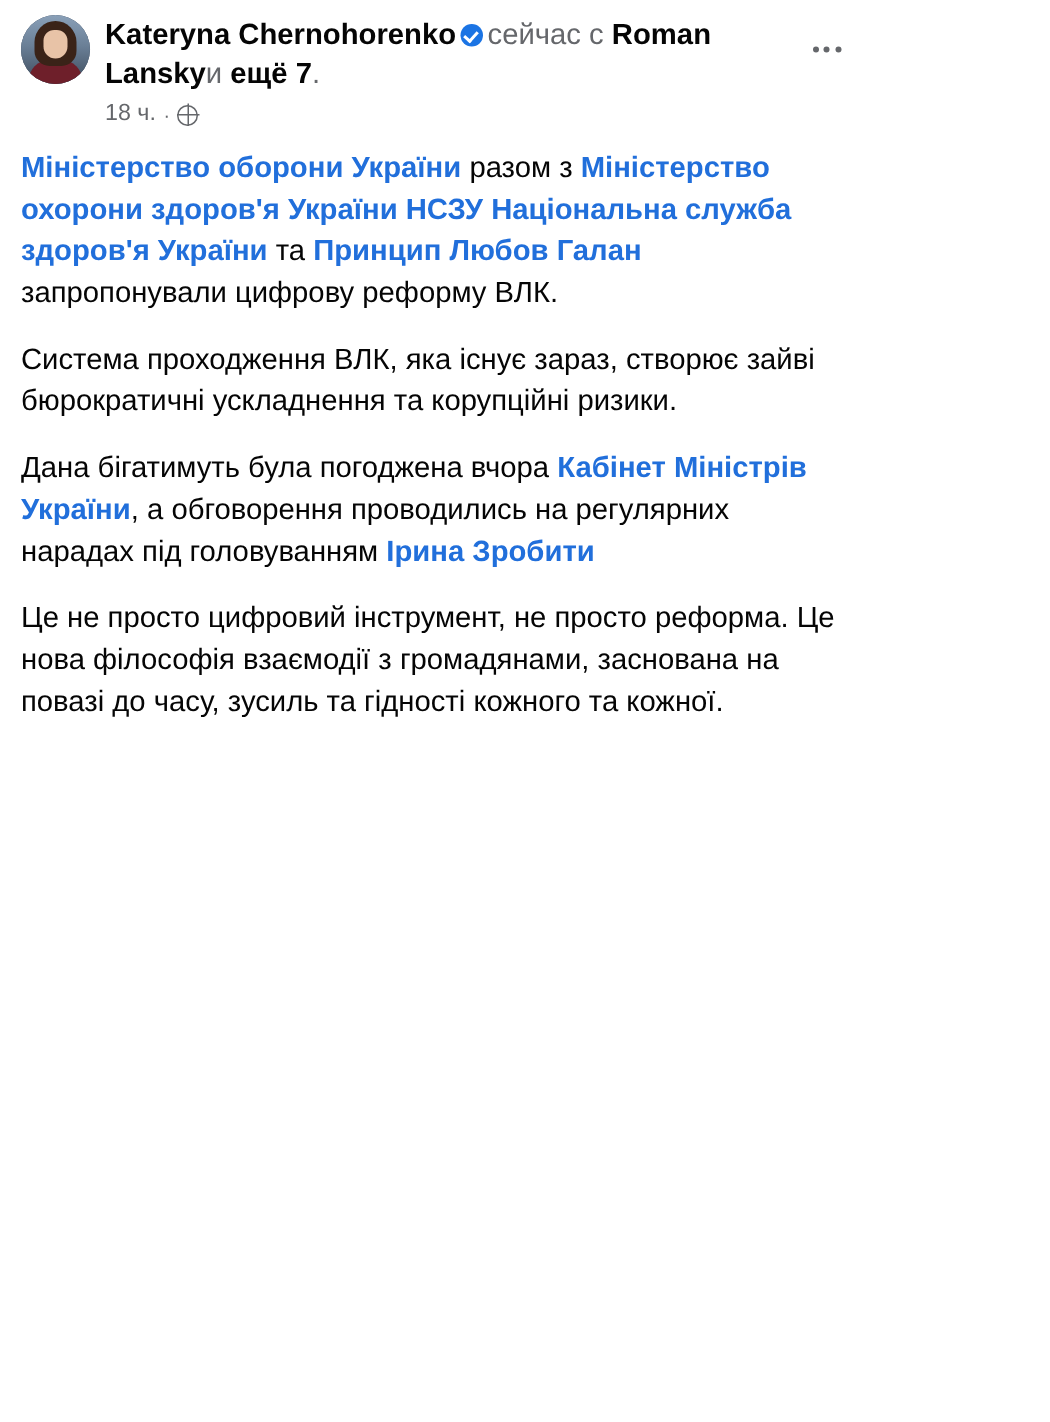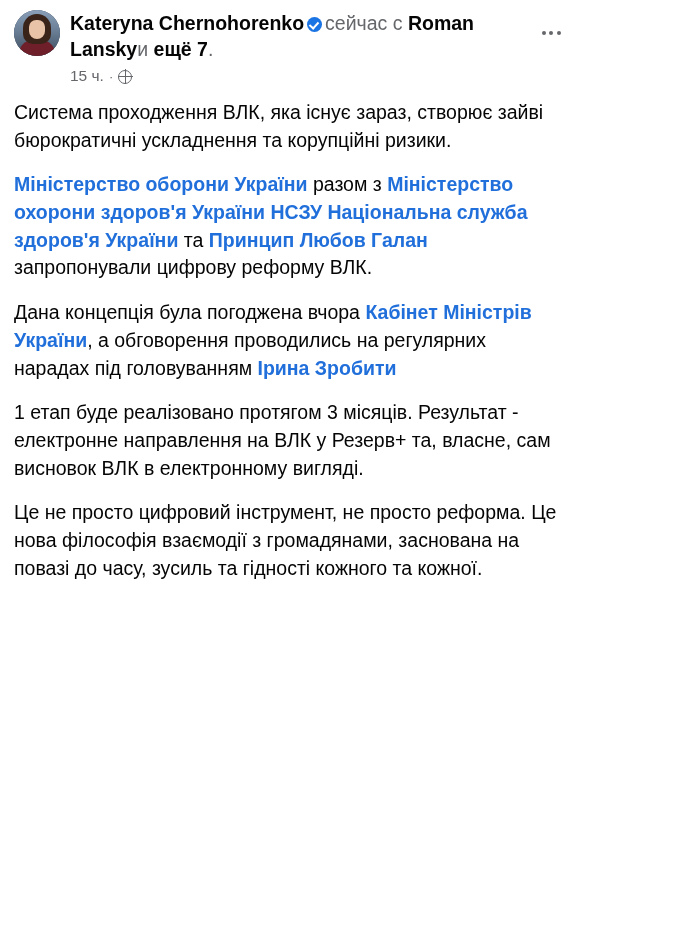--- a/index.html
+++ b/index.html
@@ -168,35 +168,34 @@
       <div class="av-face"></div>
     </div>
 
     <div class="header-text">
       <div class="name-line">
         <span class="strong">Kateryna Chernohorenko</span><span class="verified"></span><span class="muted">сейчас с</span>
         <span class="strong">Roman Lansky</span><span class="muted">и</span>
         <span class="strong">ещё 7</span><span class="muted">.</span>
       </div>
       <div class="meta-line">
-        <span>15 ч.</span>
+        <span>18 ч.</span>
         <span class="meta-dot">·</span>
         <span class="globe"></span>
       </div>
     </div>
 
     <div class="more-btn">
       <span></span>
       <span></span>
       <span></span>
     </div>
 
   </div>
 
   <div class="post-body" id="post-body">
+      <p><span class="lnk">Міністерство оборони України</span><span> разом з </span><span class="lnk">Міністерство охорони здоров'я України НСЗУ Національна служба здоров'я України</span><span> та </span><span class="lnk">Принцип Любов Галан</span><span> запропонували цифрову реформу ВЛК.</span></p>
       <p><span>Система проходження ВЛК, яка існує зараз, створює зайві бюрократичні ускладнення та корупційні ризики.</span></p>
-      <p><span class="lnk">Міністерство оборони України</span><span> разом з </span><span class="lnk">Міністерство охорони здоров'я України НСЗУ Національна служба здоров'я України</span><span> та </span><span class="lnk">Принцип Любов Галан</span><span> запропонували цифрову реформу ВЛК.</span></p>
-      <p><span>Дана концепція була погоджена вчора </span><span class="lnk">Кабінет Міністрів України</span><span>, а обговорення проводились на регулярних нарадах під головуванням </span><span class="lnk">Ірина Зробити</span></p>
-      <p><span>1 етап буде реалізовано протягом 3 місяців. Результат - електронне направлення на ВЛК у Резерв+ та, власне, сам висновок ВЛК в електронному вигляді.</span></p>
+      <p><span>Дана бігатимуть була погоджена вчора </span><span class="lnk">Кабінет Міністрів України</span><span>, а обговорення проводились на регулярних нарадах під головуванням </span><span class="lnk">Ірина Зробити</span></p>
       <p><span>Це не просто цифровий інструмент, не просто реформа. Це нова філософія взаємодії з громадянами, заснована на повазі до часу, зусиль та гідності кожного та кожної.</span></p>
     </div>
 
 </div>
 
 </body></html>

